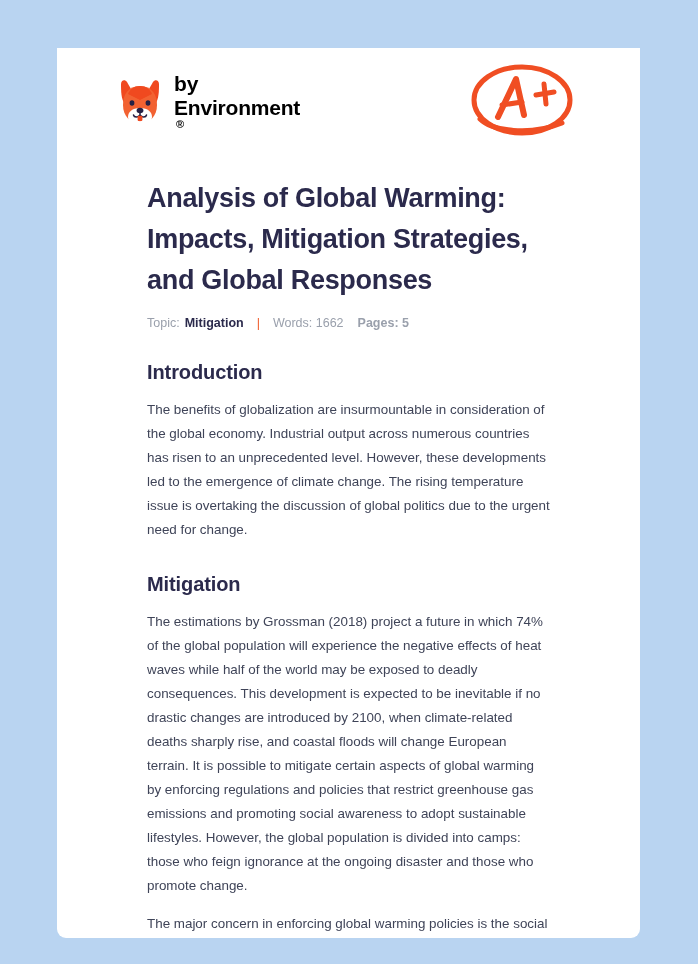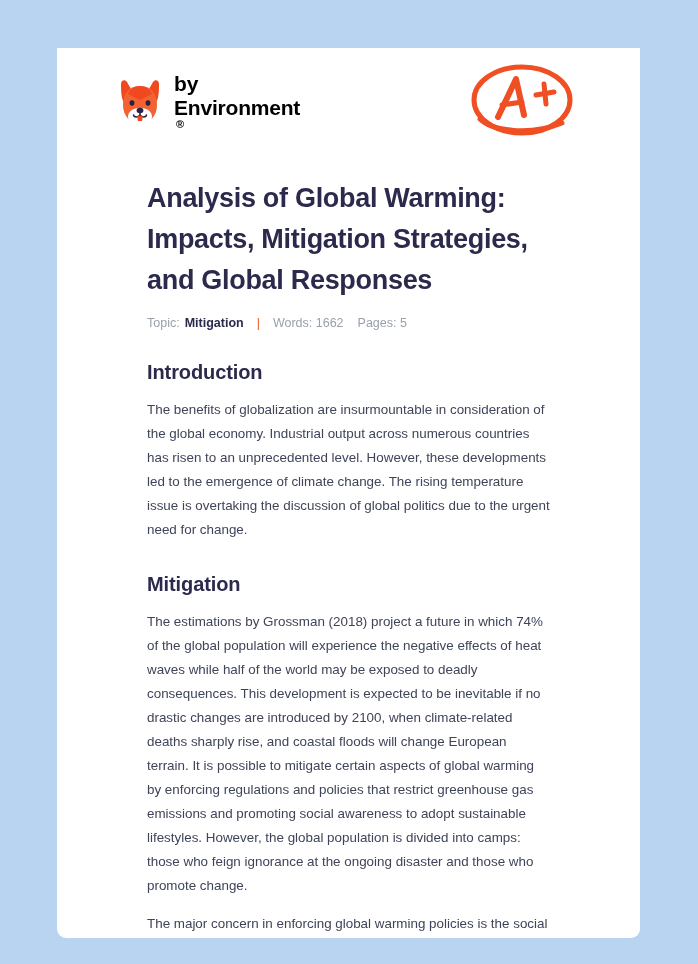--- a/index.html
+++ b/index.html
@@ -86,21 +86,21 @@
   .doc-meta .meta-topic {
     color: #2b2a4c;
     font-weight: bold;
     margin-left: 5px;
   }
   .doc-meta .meta-sep {
     color: #f05a28;
     margin: 0 13px;
   }
   .doc-meta .meta-words { color: #9aa0ac; }
-  .doc-meta .meta-pages { color: #9aa0ac; margin-left: 14px; }
+  .doc-meta .meta-pages { color: #9aa0ac; margin-left: 14px; font-weight: bold; }
 
   
   .section-heading {
     font-size: 20px;
     font-weight: bold;
     color: #2b2a4c;
     margin-top: 31px;
     letter-spacing: -0.1px;
   }
 

